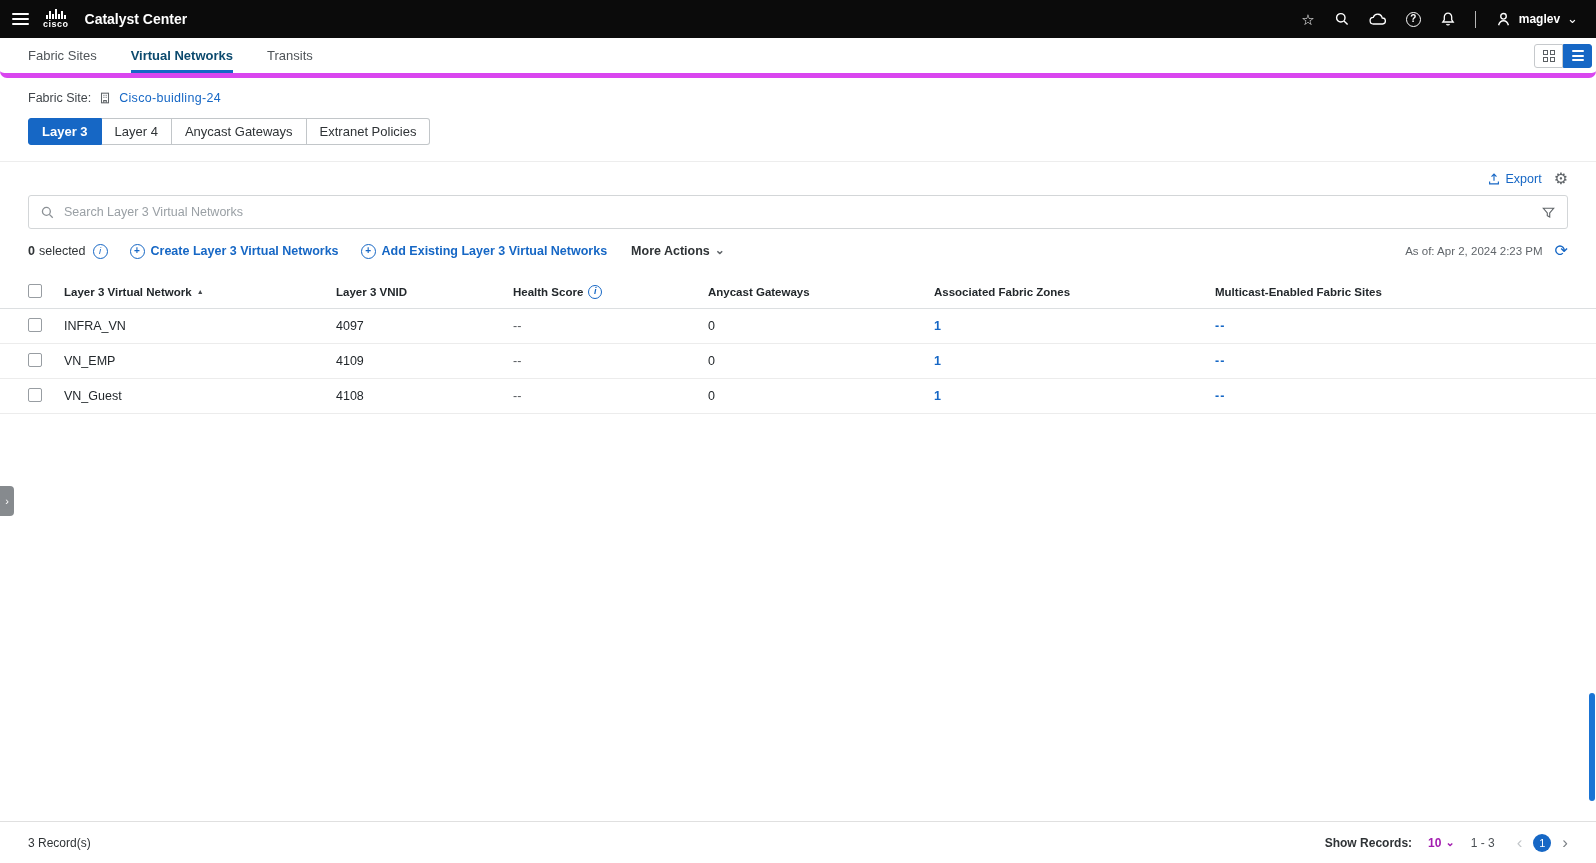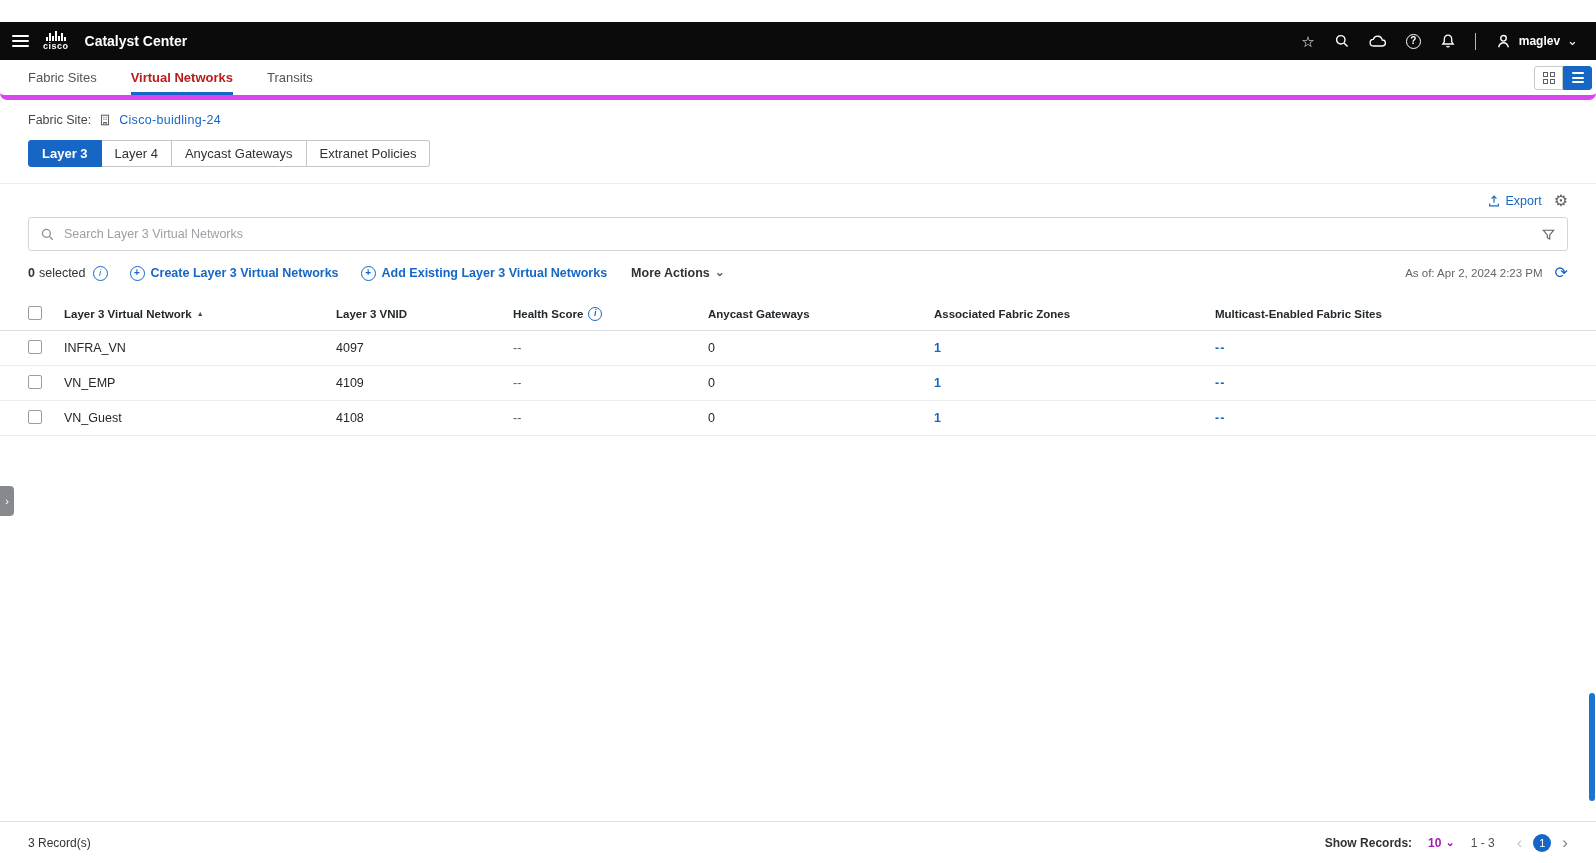--- a/index.html
+++ b/index.html
@@ -10,21 +10,20 @@
     color: #23282c;
     position: relative;
     overflow: hidden;
   }
 
   
   .header {
     height: 38px; background: #0b0b0b; color: #fff;
     display: flex; align-items: center; justify-content: space-between;
     padding: 0 18px 0 12px;
-    margin-top: 22px;
   }
   .h-left { display: flex; align-items: center; gap: 14px; }
   .hamburger { width: 17px; display: flex; flex-direction: column; gap: 3px; cursor: pointer; }
   .hamburger i { display: block; height: 2px; background: #fff; border-radius: 1px; }
   .cisco-logo { display: flex; flex-direction: column; align-items: center; line-height: 1; }
   .bars { display: flex; align-items: flex-end; gap: 1px; height: 10px; margin-bottom: 1px; }
   .bars i { width: 2px; background: #fff; display: block; }
   .bars i:nth-child(1){height:4px}.bars i:nth-child(2){height:8px}.bars i:nth-child(3){height:5px}
   .bars i:nth-child(4){height:10px}.bars i:nth-child(5){height:5px}.bars i:nth-child(6){height:8px}
   .bars i:nth-child(7){height:4px}
@@ -40,21 +39,21 @@
   .user-wrap { display: flex; align-items: center; gap: 7px; cursor: pointer; }
   .username { font-size: 12px; font-weight: bold; }
   .chev { font-size: 13px; line-height: .6; }
 
   
   .tabbar { height: 40px; border-bottom: 5px solid #d946ef;
             display: flex; align-items: center; padding: 0 4px 0 28px; border-radius: 7px; }
   .tabs { display: flex; gap: 34px; height: 100%; }
   .tab { display: flex; align-items: center; font-size: 13px; color: #4f5458;
          cursor: pointer; position: relative; }
-  .tab.active { color: #b91c1c; font-weight: 600; }
+  .tab.active { color: #0c4a6e; font-weight: 600; }
   .tab.active::after { content: ""; position: absolute; left: 0; right: 0; bottom: 0;
                        height: 3px; background: #1667c5; }
   .view-toggles { margin-left: auto; display: flex; }
   .vt { width: 29px; height: 24px; border: 1px solid #c6c9cc; background: #fff;
         display: flex; align-items: center; justify-content: center; cursor: pointer; }
   .vt-grid { border-radius: 3px 0 0 3px; }
   .vt-list { border-radius: 0 3px 3px 0; background: #1667c5; border-color: #1667c5; }
   .grid-glyph { display: grid; grid-template-columns: 5px 5px; gap: 2px; }
   .grid-glyph i { width: 5px; height: 5px; border: 1.2px solid #5a5f63; display: block; }
   .list-glyph { display: flex; flex-direction: column; gap: 2.5px; }

